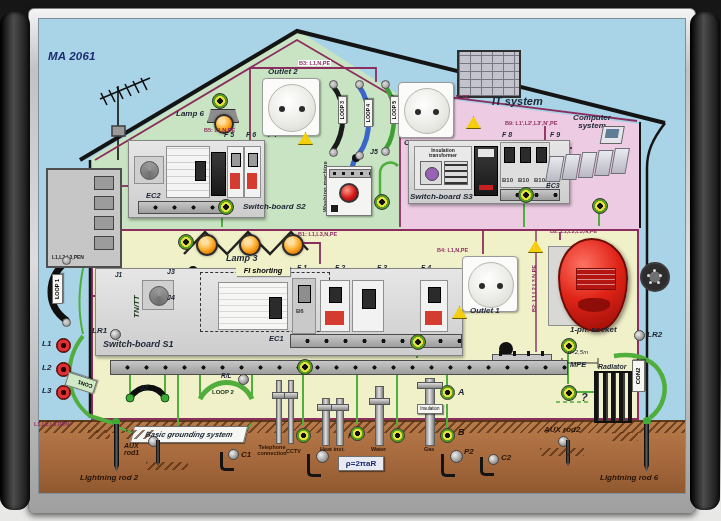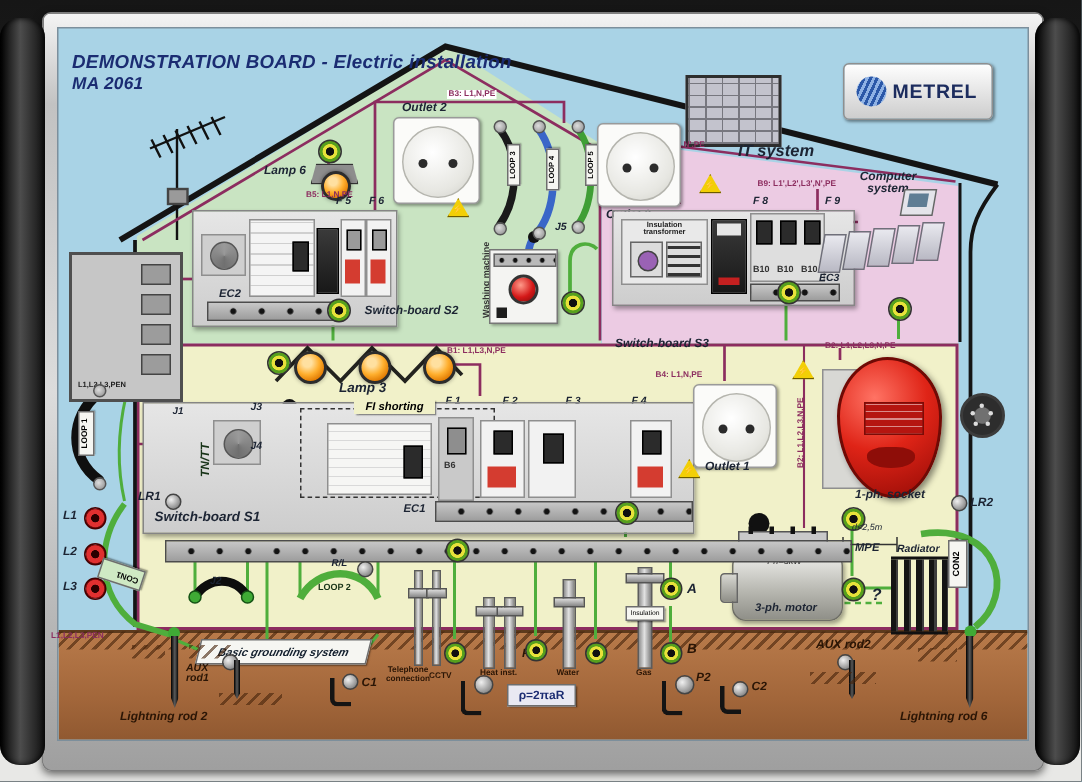--- a/index.html
+++ b/index.html
@@ -150,26 +150,21 @@
 
     <g stroke="#333" stroke-width="1">
       <path d="M562,363 L598,363 M562,358 L562,368 M598,358 L598,368"></path>
     </g>
     <circle cx="506" cy="349" r="7" fill="#111"></circle>
   </svg>
 
   <div class="handle" style="left:0;"></div>
   <div class="handle" style="left:690px;"></div>
 
-  <div class="lbl title" style="left:48px;top:34px;">DEMONSTRATION BOARD  -  Electric installation</div>
   <div class="lbl title" style="left:48px;top:50px;font-size:11.5px;">MA 2061</div>
-  <div class="abs" style="left:562px;top:42px;width:98px;height:36px;background:linear-gradient(#fefefe,#cdcdcd);border:1px solid #8f8f8f;border-radius:4px;box-shadow:1px 1px 2px rgba(0,0,0,.4);">
-    <span class="abs" style="left:8px;top:8px;width:20px;height:20px;border-radius:50%;background:repeating-linear-gradient(115deg,#2b58a8 0 2px,#8fb2e4 2px 4px);"></span>
-    <span class="abs" style="left:32px;top:10px;font:bold 13px 'Liberation Sans',sans-serif;color:#1c2c5e;letter-spacing:.5px;">METREL</span>
-  </div>
 
   <div class="abs" style="left:457px;top:50px;width:60px;height:44px;background:#c3c3cd;background-image:repeating-linear-gradient(0deg,#77777f 0 1px,transparent 1px 8px),repeating-linear-gradient(90deg,#77777f 0 1px,transparent 1px 11px);border:2px solid #2e2e2e;"></div>
 
   <div class="term" style="left:212px;top:93px;"></div>
   <div class="abs" style="left:207px;top:109px;width:30px;height:12px;background:#8d8d8d;border:1px solid #333;clip-path:polygon(12% 0,88% 0,100% 100%,0 100%);"></div>
   <div class="lamp" style="left:214px;top:114px;width:16px;height:16px;"></div>
   <div class="lbl" style="left:176px;top:110px;">Lamp 6</div>
   <div class="wl" style="left:204px;top:127px;">B5: L1,N,PE</div>
 
   <div class="panel" style="left:128px;top:140px;width:135px;height:76px;"></div>
@@ -254,21 +249,21 @@
     <span class="toggle" style="left:35px;top:4px;width:9px;height:14px;"></span>
   </div>
   <div class="lbl" style="left:502px;top:177px;font:bold 6px 'Liberation Sans',sans-serif;color:#333;">B10</div>
   <div class="lbl" style="left:518px;top:177px;font:bold 6px 'Liberation Sans',sans-serif;color:#333;">B10</div>
   <div class="lbl" style="left:534px;top:177px;font:bold 6px 'Liberation Sans',sans-serif;color:#333;">B10</div>
   <div class="lbl" style="left:502px;top:131px;font-size:7px;">F 8</div>
   <div class="lbl" style="left:550px;top:131px;font-size:7px;">F 9</div>
   <div class="bar" style="left:500px;top:189px;width:58px;height:10px;"></div>
   <div class="term" style="left:518px;top:187px;"></div>
   <div class="lbl" style="left:546px;top:182px;font-size:7px;">EC3</div>
-  <div class="lbl" style="left:410px;top:193px;margin-top:32px;">Switch-board S3</div>
+  <div class="lbl" style="left:410px;top:193px;">Switch-board S3</div>
 
   <div class="lbl" style="left:562px;top:114px;width:60px;text-align:center;white-space:normal;">Computer system</div>
   <div class="abs" style="left:548px;top:142px;width:92px;height:46px;transform:skewX(-10deg);">
     <span class="tower" style="left:0;top:14px;"></span>
       <span class="tower" style="left:16px;top:12px;"></span>
     <span class="tower" style="left:32px;top:10px;"></span>
       <span class="tower" style="left:48px;top:8px;"></span>
     <span class="tower" style="left:64px;top:6px;"></span>
     <span class="abs" style="left:48px;top:-16px;width:20px;height:16px;background:#e4e4ea;border:1px solid #666;">
         <i class="abs" style="left:3px;top:2px;width:13px;height:9px;background:#5f7d94;"></i>
@@ -350,25 +345,20 @@
   <div class="screw" style="left:634px;top:330px;"></div>
   <div class="lbl" style="left:647px;top:331px;">LR2</div>
   <div class="chip vert" style="left:632px;top:392px;width:30px;height:11px;font:bold 6px 'Liberation Sans',sans-serif;line-height:11px;">CON2</div>
 
   <div class="abs" style="left:492px;top:354px;width:58px;height:13px;background:#c9c9c9;border:1px solid #555;">
     <span class="abs" style="left:0;bottom:-1px;width:100%;height:4px;background:#c23030;"></span>
     <span class="abs" style="left:6px;top:-4px;width:3px;height:5px;background:#111;"></span>
       <span class="abs" style="left:20px;top:-4px;width:3px;height:5px;background:#111;"></span>
     <span class="abs" style="left:34px;top:-4px;width:3px;height:5px;background:#111;"></span>
       <span class="abs" style="left:48px;top:-4px;width:3px;height:5px;background:#111;"></span>
-  </div>
-  <div class="abs" style="left:488px;top:368px;width:72px;height:44px;border-radius:9px;background:linear-gradient(#efefec,#b9b9b2 55%,#8f8f88);border:1px solid #6e6e66;box-shadow:1px 2px 3px rgba(0,0,0,.35);">
-    <span class="abs" style="left:-9px;top:13px;width:10px;height:18px;background:linear-gradient(#d8d8d2,#8f8f88);border:1px solid #666;border-radius:3px 0 0 3px;"></span>
-    <span class="abs" style="left:0;top:3px;width:68px;text-align:center;font:italic 6px 'Liberation Sans',sans-serif;color:#222;">Pn=3kW</span>
-    <span class="abs" style="left:0;top:31px;width:70px;text-align:center;font:italic bold 7.5px 'Liberation Sans',sans-serif;color:#1c2433;">3-ph. motor</span>
   </div>
   <div class="term" style="left:561px;top:338px;"></div>
   <div class="term" style="left:561px;top:385px;"></div>
   <div class="lbl" style="left:568px;top:349px;font:italic 6px 'Liberation Sans',sans-serif;">d&lt;2,5m</div>
   <div class="lbl" style="left:598px;top:363px;font-size:7px;">Radiator</div>
   <div class="abs" style="left:594px;top:371px;width:38px;height:48px;background:repeating-linear-gradient(90deg,#141414 0 3.5px,#3d3d3d 3.5px 5px,transparent 5px 8.5px);border-top:2px solid #111;border-bottom:2px solid #111;"></div>
   <div class="lbl" style="left:581px;top:392px;font-size:11px;">?</div>
 
   <div class="bar" style="left:110px;top:360px;width:456px;height:13px;"></div>
   <div class="term" style="left:297px;top:359px;"></div>

